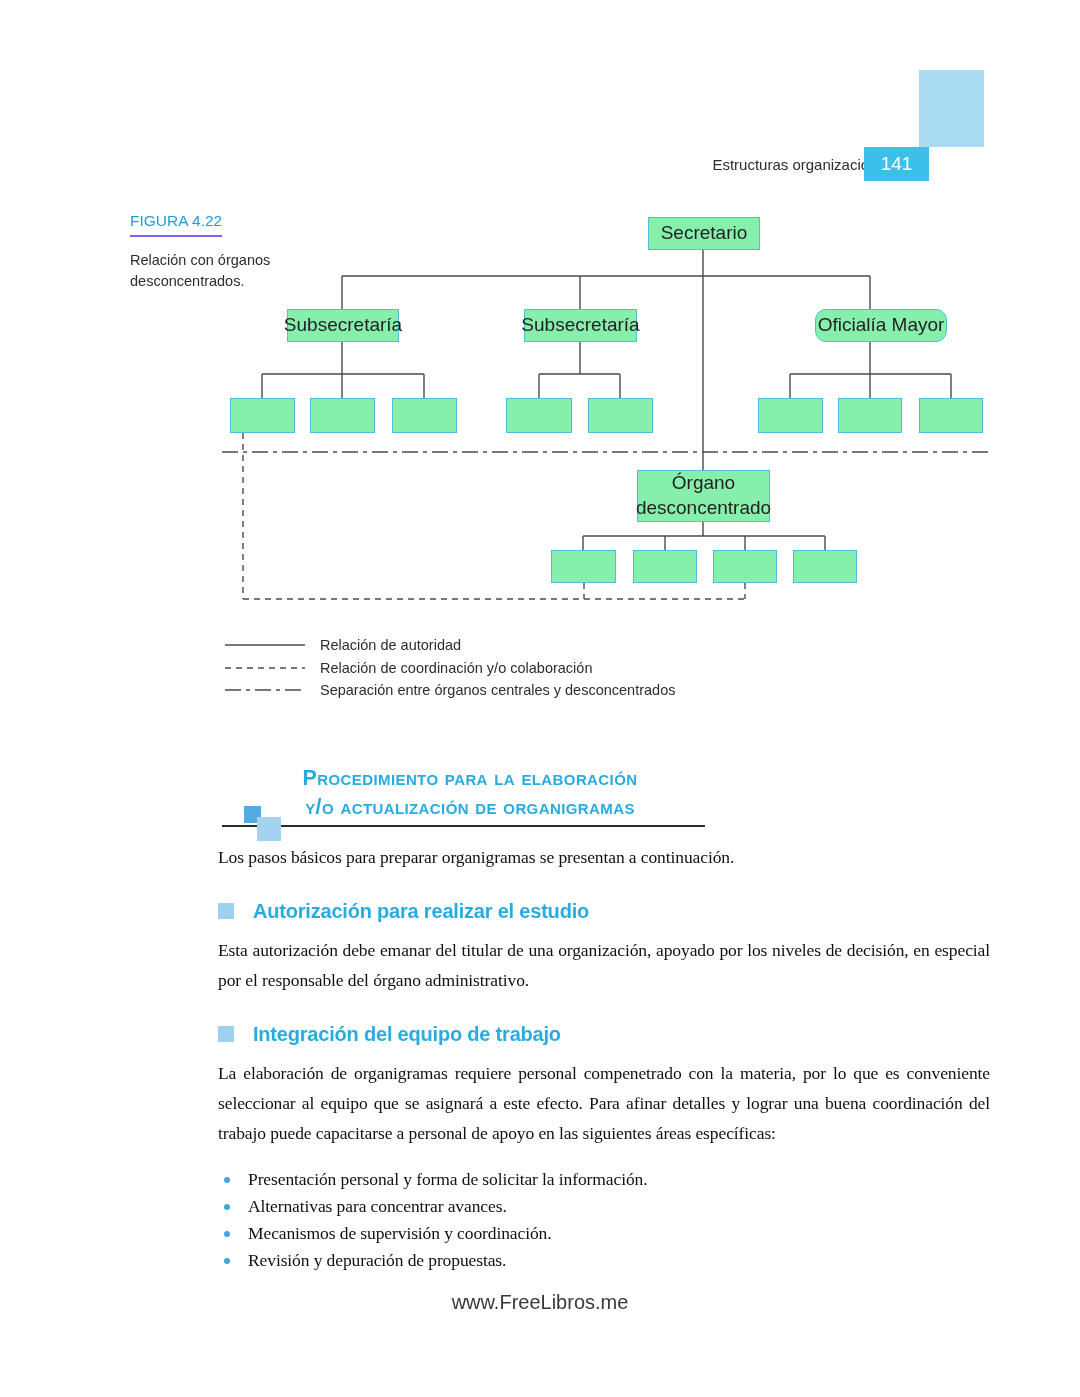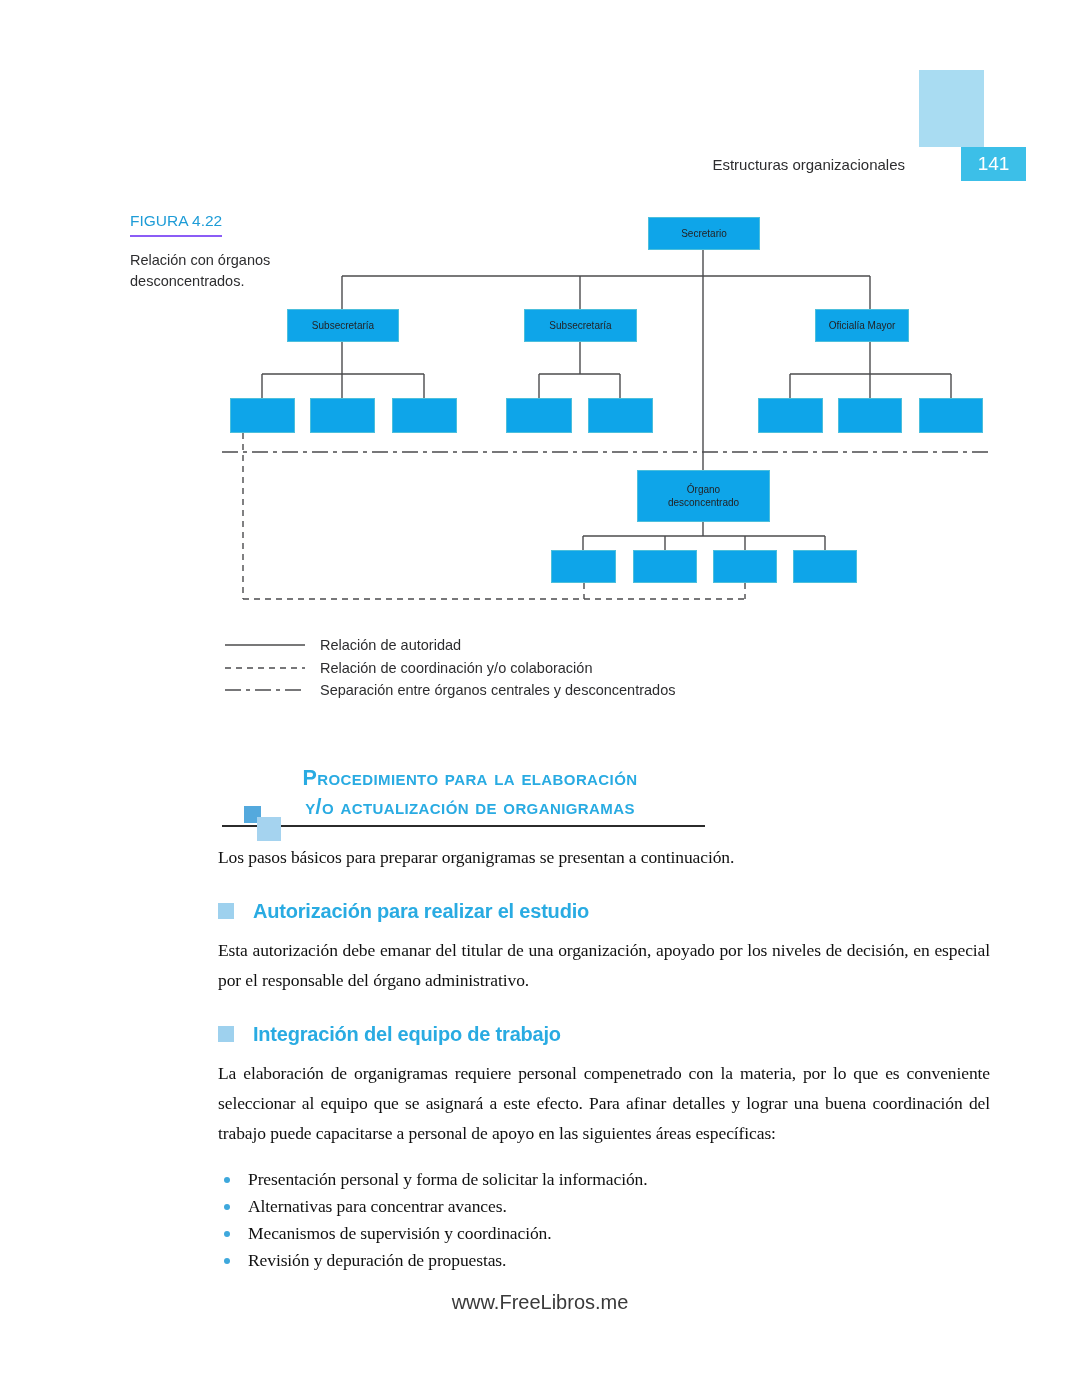--- a/index.html
+++ b/index.html
@@ -2,33 +2,33 @@
 <html><head>
 <meta charset="utf-8">
 <style>
   html,body{margin:0;padding:0;background:#ffffff;}
   .page{position:relative;width:1080px;height:1397px;background:#ffffff;overflow:hidden;
         font-family:"Liberation Sans",sans-serif;color:#231f20;}
 
   
   .running-title{position:absolute;top:156px;right:175px;font-size:15px;color:#2d2d2f;}
   .tab-light{position:absolute;left:919px;top:70px;width:65px;height:77px;background:#a9dcf2;}
-  .tab-dark{position:absolute;left:961px;top:147px;width:65px;height:34px;background:#3cbfe8;
+  .tab-dark{position:absolute;left:864px;top:147px;width:65px;height:34px;background:#3cbfe8;
             display:flex;align-items:center;justify-content:center;color:#ffffff;font-size:19px;}
 
   
   .fig-label{position:absolute;left:130px;top:212px;font-size:15.5px;color:#1e9cd7;
              padding-bottom:5px;border-bottom:2px solid #8b5cf6;}
   .fig-caption{position:absolute;left:130px;top:250px;width:165px;font-size:14.5px;line-height:21px;color:#2d2d2f;}
 
   
   .chart-lines{position:absolute;left:0;top:0;}
-  .node{position:absolute;background:#0ea5e9;border:1.5px solid #4cbfdc;box-sizing:border-box;
+  .node{position:absolute;background:#86efac;border:1.5px solid #4cbfdc;box-sizing:border-box;
         display:flex;align-items:center;justify-content:center;text-align:center;
-        font-size:10px;line-height:1.3;color:#231f20;}
+        font-size:19px;line-height:1.3;color:#231f20;}
 
   
   .legend{position:absolute;left:225px;top:634px;}
   .legend-row{display:flex;align-items:center;height:22.5px;}
   .legend-sample{width:80px;margin-right:15px;flex:0 0 auto;}
   .legend-label{font-size:14.5px;color:#2d2d2f;}
 
   
   .section-rule{position:absolute;left:222px;top:825px;width:483px;height:1.5px;background:#2b2b2b;}
   .decor-sq-small{position:absolute;left:244px;top:806px;width:17px;height:17px;background:#54a9dd;z-index:2;}
@@ -99,21 +99,21 @@
       <line x1="243" y1="433" x2="243" y2="599" stroke-dasharray="6,5"></line>
       <line x1="243" y1="599" x2="745" y2="599" stroke-dasharray="6,5"></line>
       <line x1="584" y1="583" x2="584" y2="599" stroke-dasharray="6,5"></line>
       <line x1="745" y1="583" x2="745" y2="599" stroke-dasharray="6,5"></line>
     </g>
   </svg>
 
   <div class="node" style="left:648px;top:217px;width:112px;height:33px;">Secretario</div>
   <div class="node" style="left:287px;top:309px;width:112px;height:33px;">Subsecretaría</div>
   <div class="node" style="left:524px;top:309px;width:113px;height:33px;">Subsecretaría</div>
-  <div class="node" style="left:815px;top:309px;width:94px;height:33px;">Oficialía Mayor</div>
+  <div class="node" style="left:815px;top:309px;width:132px;height:33px;border-radius:11px;">Oficialía Mayor</div>
   <div class="node" style="left:637px;top:470px;width:133px;height:52px;padding:2px 14px;">Órgano desconcentrado</div>
 
   <div class="node" style="left:230px;top:398px;width:65px;height:35px;"></div>
   <div class="node" style="left:310px;top:398px;width:65px;height:35px;"></div>
   <div class="node" style="left:392px;top:398px;width:65px;height:35px;"></div>
 
   <div class="node" style="left:506px;top:398px;width:66px;height:35px;"></div>
   <div class="node" style="left:588px;top:398px;width:65px;height:35px;"></div>
 
   <div class="node" style="left:758px;top:398px;width:65px;height:35px;"></div>

